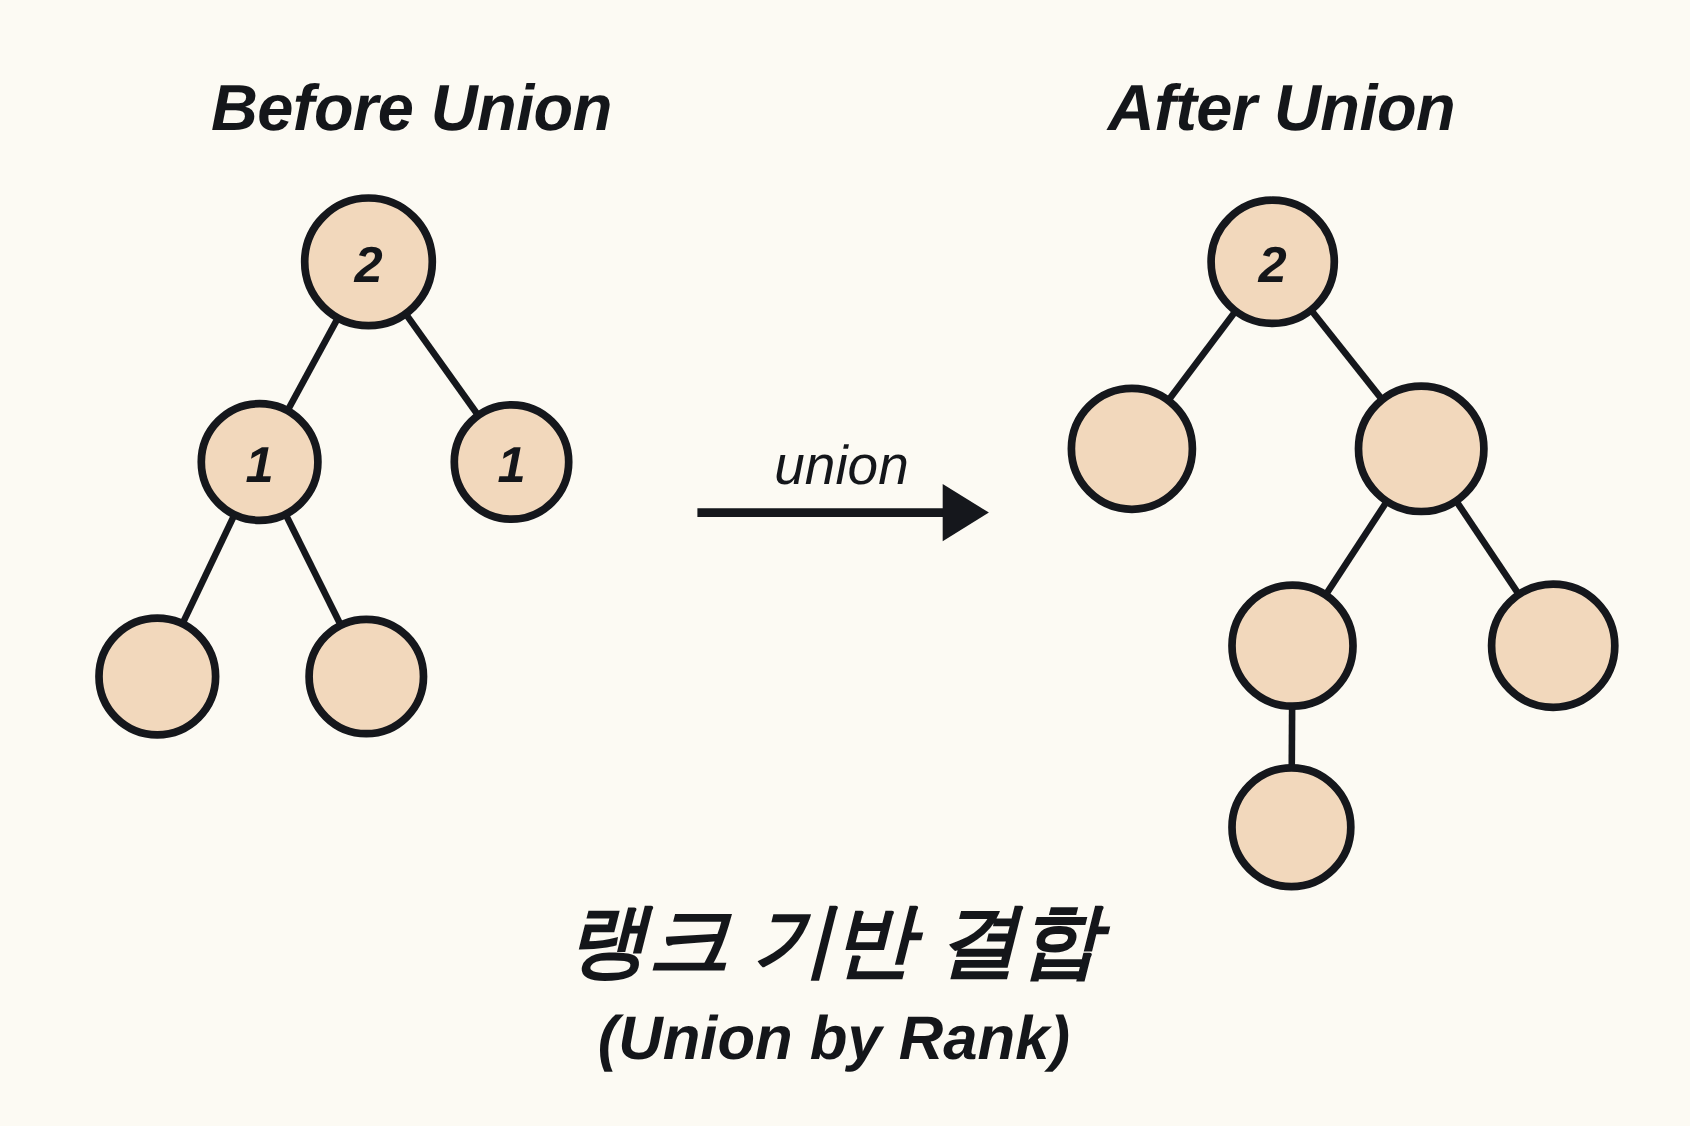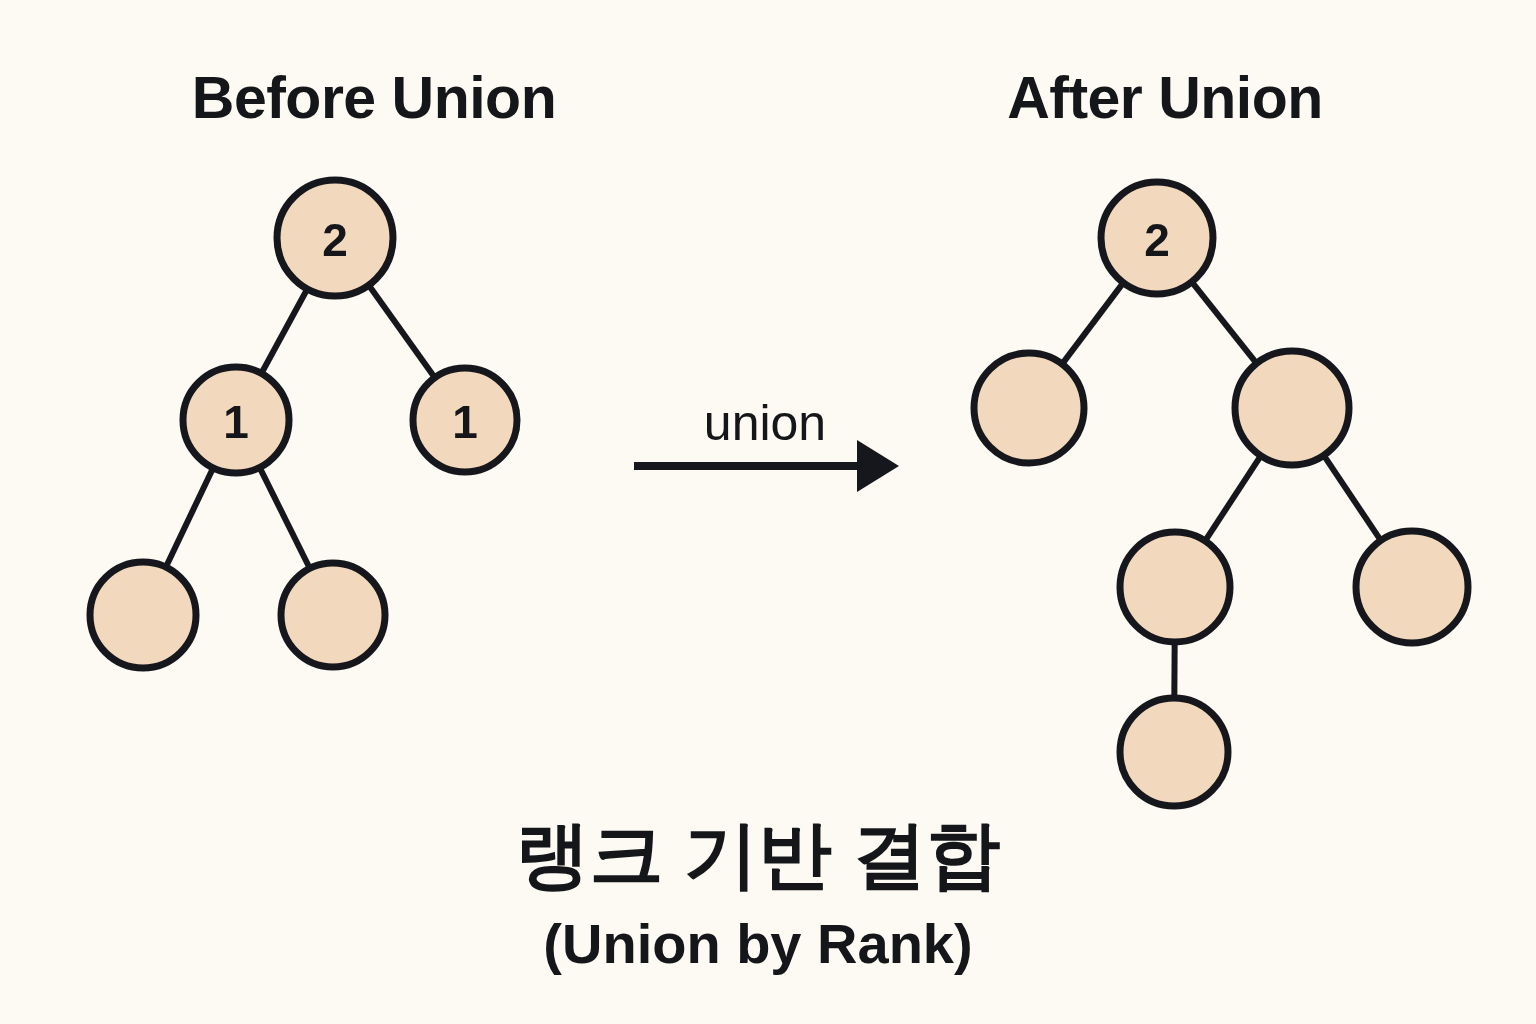--- a/index.html
+++ b/index.html
@@ -10,20 +10,21 @@
     width: 1536px;
     height: 1024px;
     background: #FCFAF3;
     font-family: "Liberation Sans", "DejaVu Sans", sans-serif;
     overflow: hidden;
   }
   #stage {
     position: relative;
     width: 1536px;
     height: 1024px;
+    font-style: italic;
   }
   svg.diagram {
     position: absolute;
     top: 0;
     left: 0;
     width: 1536px;
     height: 1024px;
     display: block;
   }
   .panel-title {

